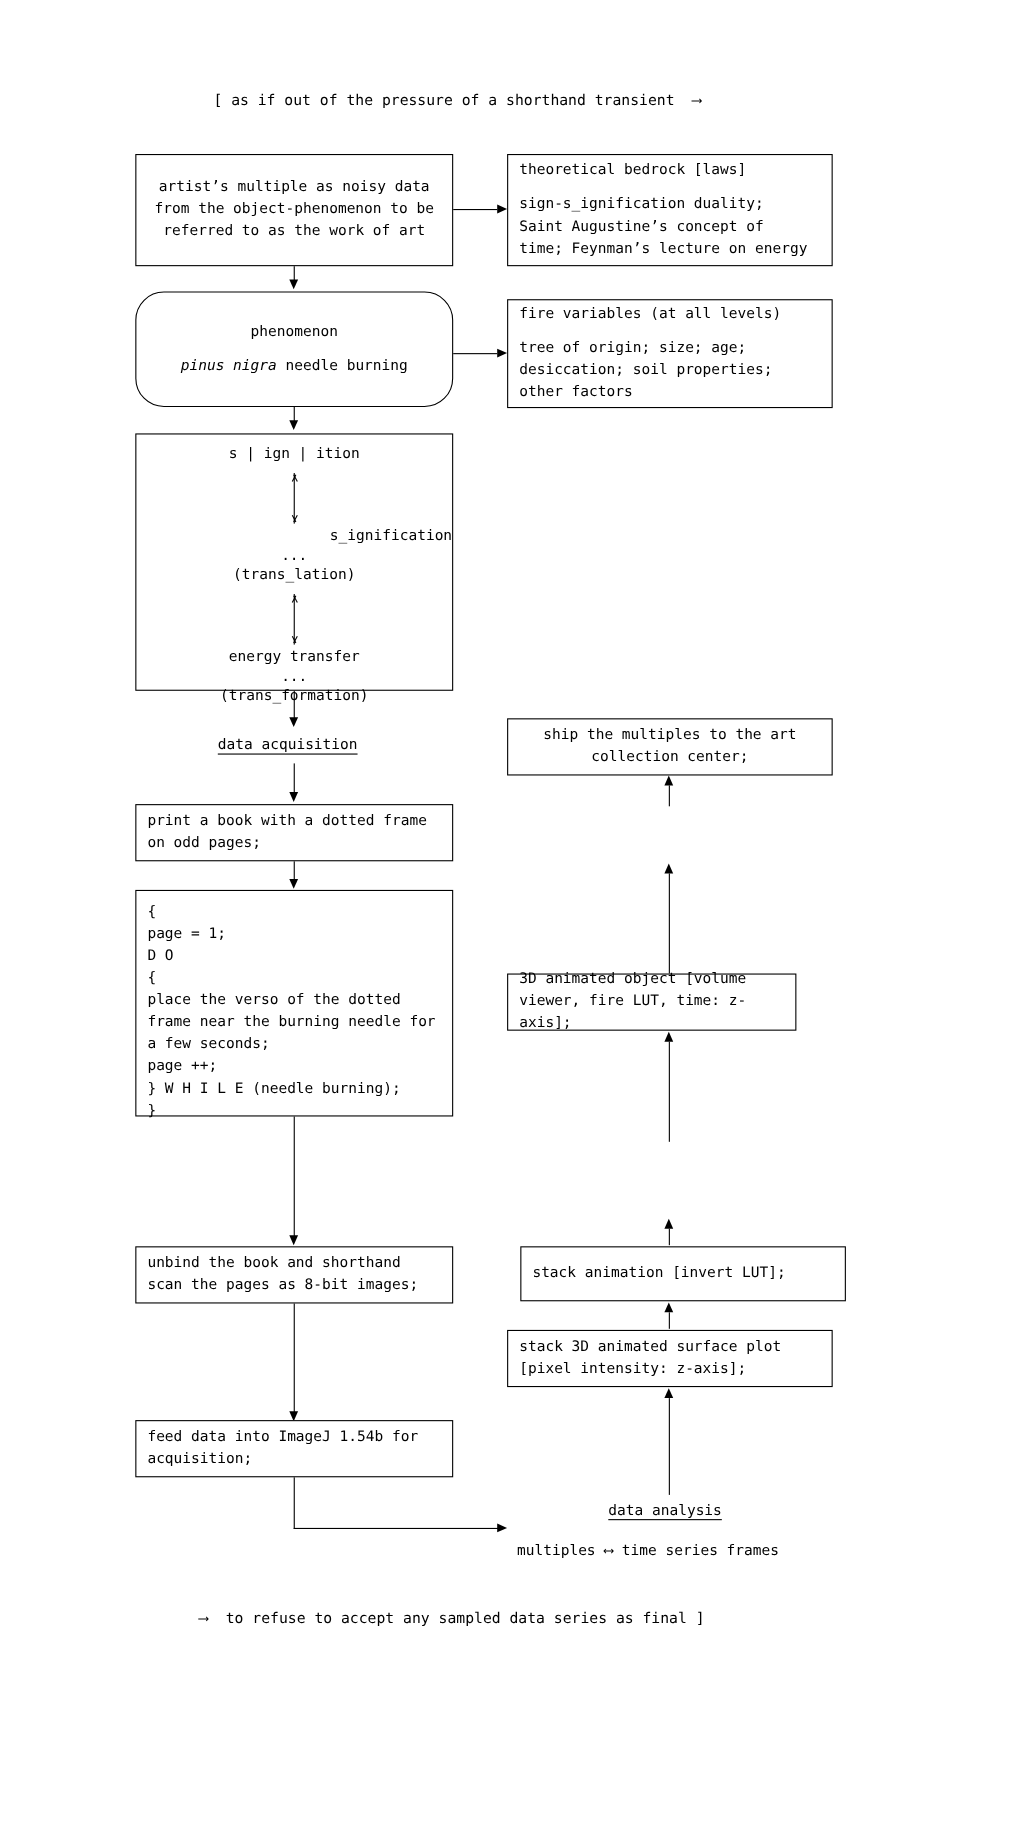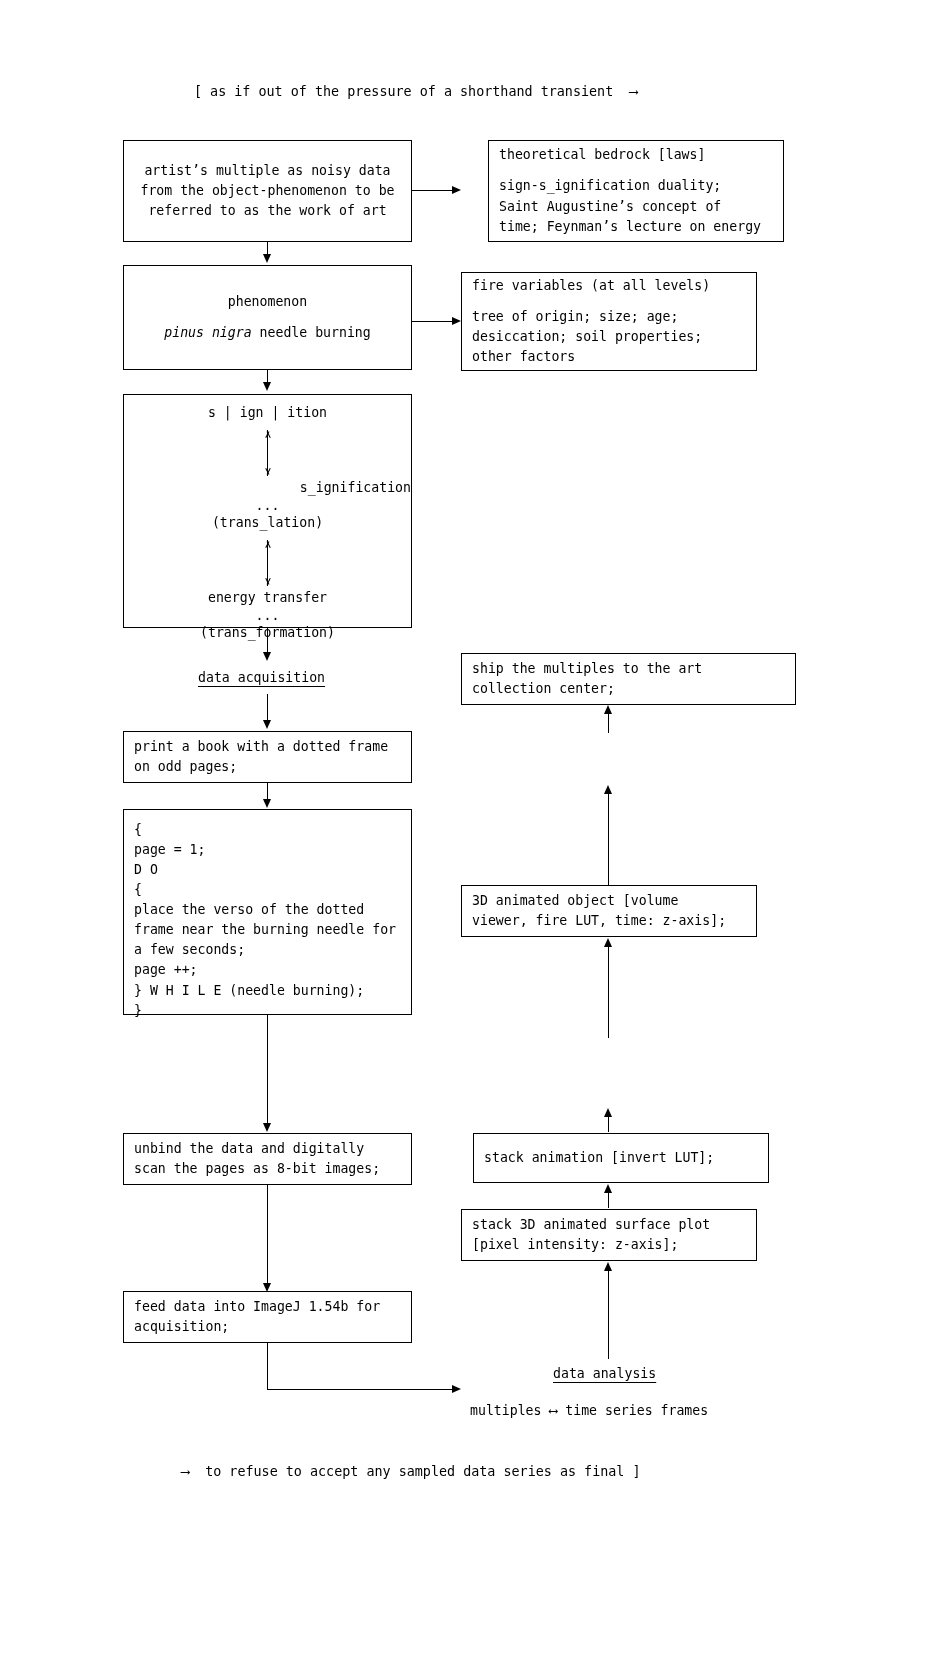--- a/index.html
+++ b/index.html
@@ -118,34 +118,34 @@
 <div id="page">
 
   <div class="hdr" style="left:194px; top:84px;">[ as if out of the pressure of a shorthand transient  ⟶</div>
 
   <div class="box center" style="left:123px; top:140px; width:289px; height:102px;">
     <span class="tline">artist’s multiple as noisy data</span>
     <span class="tline">from the object-phenomenon to be</span>
     <span class="tline">referred to as the work of art</span>
   </div>
 
-  <div class="box left" style="left:461px; top:140px; width:296px; height:102px;margin-left:27px;">
+  <div class="box left" style="left:461px; top:140px; width:296px; height:102px;">
     <span class="tline">theoretical bedrock [laws]</span>
     <span class="tline gap">sign-s_ignification duality;</span>
     <span class="tline">Saint Augustine’s concept of</span>
     <span class="tline">time; Feynman’s lecture on energy</span>
   </div>
 
   <div class="line-h" style="left:412px; top:190px; width:40px;"></div>
   <div class="arrow-head ah-right" style="left:452px; top:185.5px;"></div>
 
   <div class="line-v" style="left:267px; top:242px; height:14px;"></div>
   <div class="arrow-head ah-down" style="left:262.5px; top:254px;"></div>
 
-  <div class="box center" style="left:123px; top:265px; width:289px; height:105px;">
+  <div class="box center" style="left:123px; top:265px; width:289px; height:105px;border-radius:26px;">
     <span class="tline">phenomenon</span>
     <span class="tline gap"><span class="ital">pinus nigra</span><span> needle burning</span></span>
   </div>
 
   <div class="box left" style="left:461px; top:272px; width:296px; height:99px;">
     <span class="tline">fire variables (at all levels)</span>
     <span class="tline gap">tree of origin; size; age;</span>
     <span class="tline">desiccation; soil properties;</span>
     <span class="tline">other factors</span>
   </div>
@@ -204,49 +204,49 @@
     <span class="codeline">a few seconds;</span>
     <span class="codeline">page ++;</span>
     <span class="codeline">} W H I L E (needle burning);</span>
     <span class="codeline">}</span>
   </div>
 
   <div class="line-v" style="left:267px; top:1015px; height:110px;"></div>
   <div class="arrow-head ah-down" style="left:262.5px; top:1123px;"></div>
 
   <div class="box left" style="left:123px; top:1133px; width:289px; height:52px;">
-    <span class="tline">unbind the data and digitally</span>
+    <span class="tline">unbind the book and shorthand</span>
     <span class="tline">scan the pages as 8-bit images;</span>
   </div>
 
   <div class="line-v" style="left:267px; top:1185px; height:100px;"></div>
   <div class="arrow-head ah-down" style="left:262.5px; top:1283px;"></div>
 
   <div class="box left" style="left:123px; top:1291px; width:289px; height:52px;">
     <span class="tline">feed data into ImageJ 1.54b for</span>
     <span class="tline">acquisition;</span>
   </div>
 
   <div class="line-v" style="left:267px; top:1343px; height:47px;"></div>
   <div class="line-h" style="left:267px; top:1389px; width:187px;"></div>
   <div class="arrow-head ah-right" style="left:452px; top:1384.5px;"></div>
 
-  <div class="box left" style="left:461px; top:653px; width:335px; height:52px;">
+  <div class="box left" style="left:461px; top:653px; width:296px; height:52px;align-items:center;">
     <span class="tline">ship the multiples to the art</span>
     <span class="tline">collection center;</span>
   </div>
 
   <div class="line-v" style="left:608px; top:714px; height:19px;"></div>
   <div class="arrow-head ah-up" style="left:603.5px; top:705px;"></div>
 
 
   <div class="line-v" style="left:608px; top:794px; height:92px;"></div>
   <div class="arrow-head ah-up" style="left:603.5px; top:785px;"></div>
 
-  <div class="box left" style="left:461px; top:885px; width:296px; height:52px;">
+  <div class="box left" style="left:461px; top:885px; width:263px; height:52px;">
     <span class="tline">3D animated object [volume</span>
     <span class="tline">viewer, fire LUT, time: z-axis];</span>
   </div>
 
   <div class="line-v" style="left:608px; top:947px; height:91px;"></div>
   <div class="arrow-head ah-up" style="left:603.5px; top:938px;"></div>
 
 
   <div class="line-v" style="left:608px; top:1117px; height:15px;"></div>
   <div class="arrow-head ah-up" style="left:603.5px; top:1108px;"></div>

